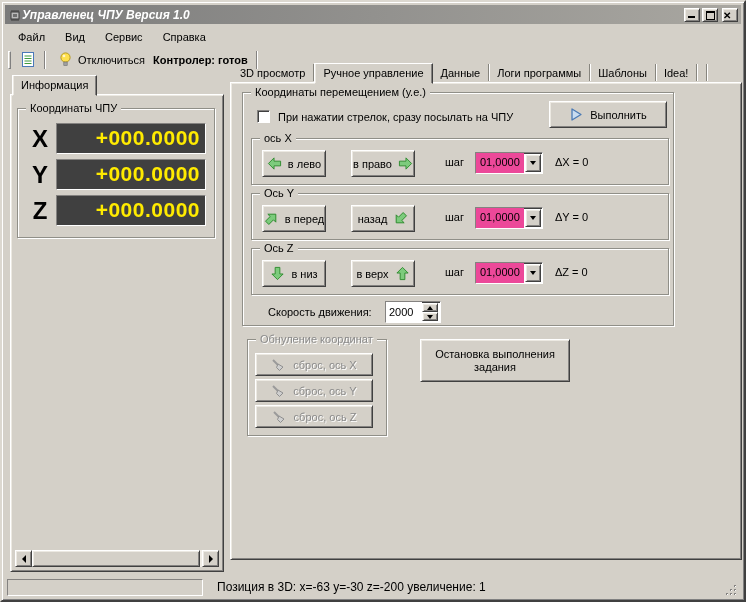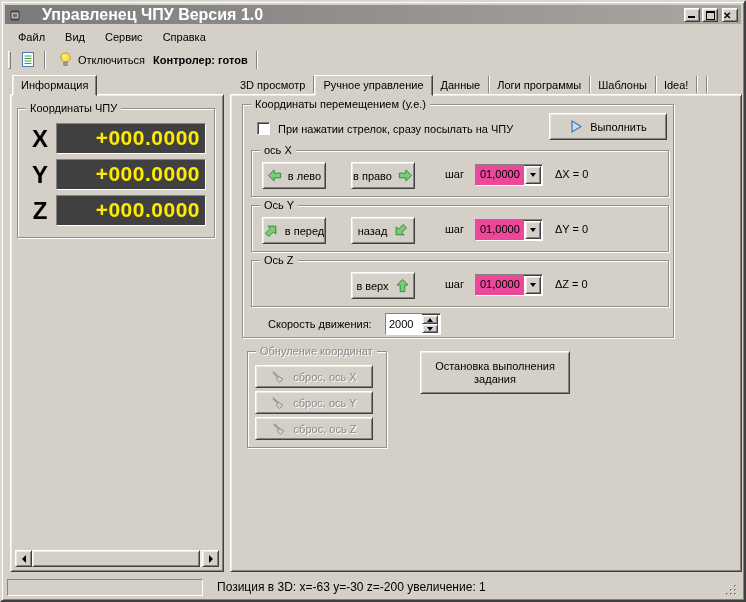--- a/index.html
+++ b/index.html
@@ -23,22 +23,22 @@
   .groupbox { position:absolute; border:1px solid #908f88;
               box-shadow: inset 1px 1px 0 #ffffff, 1px 1px 0 #ffffff; }
   .legend { position:absolute; top:-8px; left:8px; background:#d4d0c8; padding:0 4px;
             font-size:11px; line-height:14px; white-space:nowrap; }
   .legend.disabled { color:#8a8a8a; text-shadow:1px 1px 0 #fff; }
 
   
   .titlebar { position:absolute; left:3px; top:3px; right:3px; height:19px;
               background:linear-gradient(90deg,#7b7b7b,#a9a7a1);
               display:flex; align-items:center; padding:0 3px; }
-  .title-text { color:#ffffff; font-weight:bold; font-size:16px; margin-left:20px; flex:1;
-                white-space:nowrap; overflow:hidden; }
+  .title-text { color:#ffffff; font-weight:bold; font-size:12px; margin-left:0; flex:1;
+                white-space:nowrap; overflow:hidden;font-style:italic; }
   .winbtn { width:16px; height:14px; position:relative; margin-left:2px; }
   .glyph-min { position:absolute; left:3px; bottom:3px; width:7px; height:2px; background:#000; }
   .glyph-max { position:absolute; left:3px; top:2px; width:9px; height:9px;
                border:1px solid #000; border-top-width:2px; }
   .glyph-close { font-size:10px; font-weight:bold; line-height:12px; text-align:center; width:100%; }
 
   
   .menubar { position:absolute; left:6px; top:25px; right:6px; height:19px;
              display:flex; align-items:center; }
   .menu-item { padding:2px 10px; }
@@ -46,21 +46,21 @@
              display:flex; align-items:center; }
   .tb-grip { width:3px; height:18px; margin-left:3px; background:#d4d0c8;
              border:1px solid; border-color:#fff #808080 #808080 #fff; }
   .tb-btn { height:22px; display:flex; align-items:center; padding:0 4px; margin-left:4px; }
   .tb-sep { width:2px; height:18px; margin:0 4px; border-left:1px solid #848280; border-right:1px solid #ffffff; }
   .tb-label { font-weight:bold; margin-left:4px; white-space:nowrap; }
 
   
   .tabctrl { position:absolute; }
   .tabctrl.left  { left:8px;  top:72px; width:214px; height:498px; }
-  .tabctrl.right { left:228px; top:72px; width:512px; height:498px; }
+  .tabctrl.right { left:228px; top:60px; width:512px; height:498px; }
   .tabstrip { position:absolute; top:0; left:0; right:0; height:21px;
               display:flex; align-items:flex-end; padding-left:2px; z-index:3; }
   .tab { height:17px; margin-bottom:2px; padding:0 8px; display:flex; align-items:center;
          border-right:1px solid #87857e; box-shadow:1px 0 0 #ffffff; white-space:nowrap; }
   .tab.active { height:21px; margin-bottom:-1px; padding-bottom:2px; background:#d4d0c8;
                 border:1px solid; border-color:#ffffff #404040 #d4d0c8 #ffffff;
                 box-shadow: inset 1px 0 0 #ece9e2, inset -1px 0 0 #848280; }
   .tabpage { position:absolute; top:20px; left:0; right:0; bottom:0; background:#d4d0c8;
              border:1px solid; border-color:#ffffff #404040 #404040 #ffffff;
              box-shadow: inset 1px 1px 0 #ece9e2, inset -1px -1px 0 #848280; }
@@ -304,20 +304,28 @@
             <span class="combo-text">01,0000</span>
             <div class="btn combo-btn">
                 <span class="tri down"></span>
               </div>
           </div>
           <span class="delta">ΔY = 0</span>
         </div>
 
         <div class="groupbox axis-group" style="top:155px">
           <span class="legend">Ось Z</span>
+          <div class="btn axis-btn" style="left:10px">
+            <span class="icon">
+              <svg width="15" height="15" viewBox="0 0 16 16" style="transform:rotate(90deg)">
+                  <path d="M1.5 5.5 H8.5 V2 L14.5 8 L8.5 14 V10.5 H1.5 Z" fill="#7ccb7c" stroke="#2e8b2e"></path>
+                </svg>
+            </span>
+            <span>в низ</span>
+          </div>
           <div class="btn axis-btn" style="left:99px">
             <span>в верх</span>
             <span class="icon">
               <svg width="15" height="15" viewBox="0 0 16 16" style="transform:rotate(-90deg)">
                   <path d="M1.5 5.5 H8.5 V2 L14.5 8 L8.5 14 V10.5 H1.5 Z" fill="#7ccb7c" stroke="#2e8b2e"></path>
                 </svg>
             </span>
           </div>
           <span class="step-label">шаг</span>
           <div class="combo">

